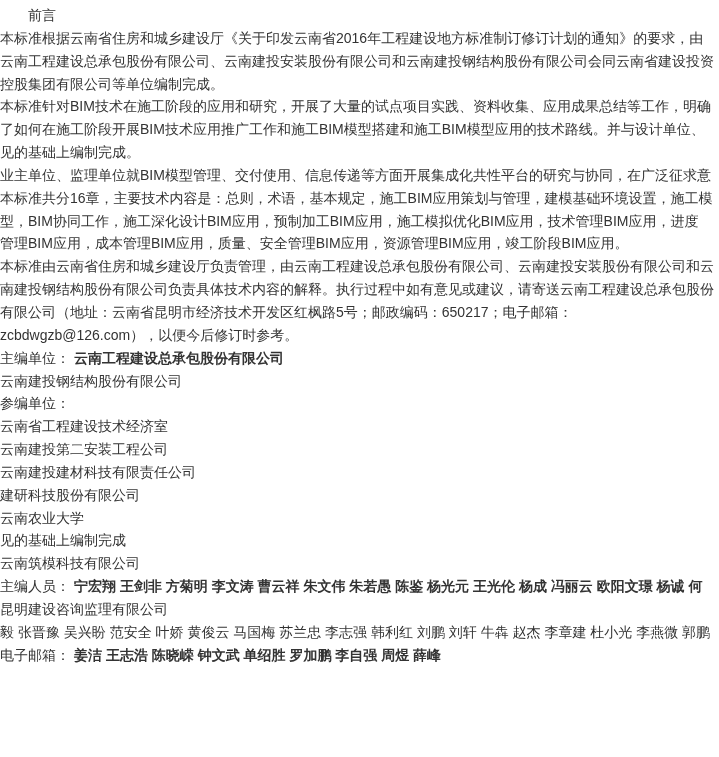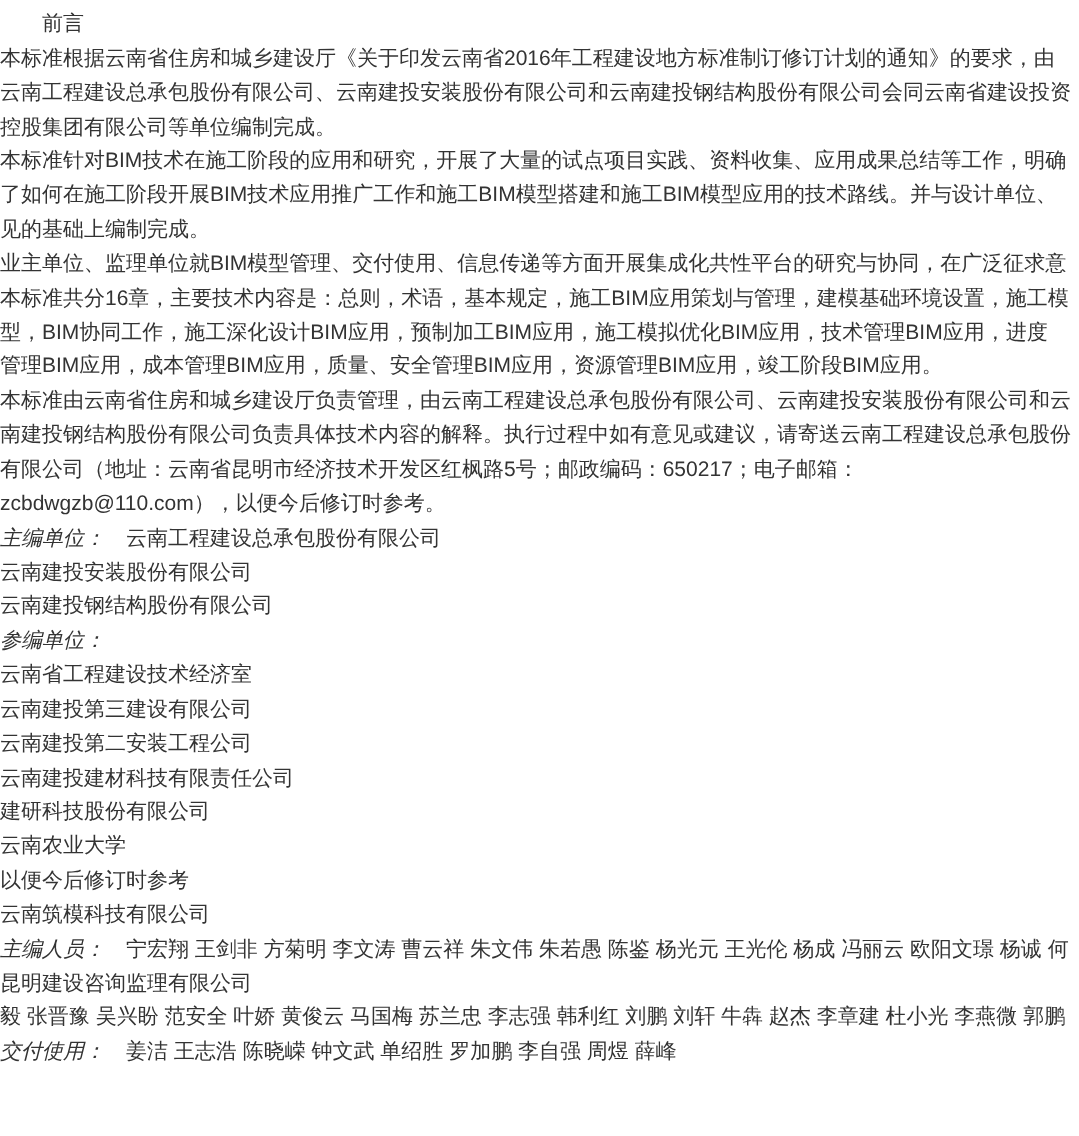--- a/index.html
+++ b/index.html
@@ -16,22 +16,22 @@
   .line {
     height: 22.85px;
     line-height: 22.85px;
     white-space: pre;
     overflow: hidden;
     display: flex;
     align-items: center;
     text-align: center;
   }
   .heading { padding-left: 28px; }
-  .label { margin-right: 14px; flex: 0 0 auto; font-style: italic; }
-  .names, .unit-name { flex: 0 0 auto; }
+  .label { margin-right: 4px; flex: 0 0 auto; }
+  .names, .unit-name { flex: 0 0 auto; font-weight: bold; }
 </style>
 </head>
 <body>
 
 <div class="doc">
 
   <div class="line heading">前言</div>
 
   <div class="line">本标准根据云南省住房和城乡建设厅《关于印发云南省2016年工程建设地方标准制订修订计划的通知》的要求，由</div>
   <div class="line">云南工程建设总承包股份有限公司、云南建投安装股份有限公司和云南建投钢结构股份有限公司会同云南省建设投资</div>
@@ -42,46 +42,44 @@
   <div class="line">见的基础上编制完成。</div>
   <div class="line">业主单位、监理单位就BIM模型管理、交付使用、信息传递等方面开展集成化共性平台的研究与协同，在广泛征求意</div>
 
   <div class="line">本标准共分16章，主要技术内容是：总则，术语，基本规定，施工BIM应用策划与管理，建模基础环境设置，施工模</div>
   <div class="line">型，BIM协同工作，施工深化设计BIM应用，预制加工BIM应用，施工模拟优化BIM应用，技术管理BIM应用，进度</div>
   <div class="line">管理BIM应用，成本管理BIM应用，质量、安全管理BIM应用，资源管理BIM应用，竣工阶段BIM应用。</div>
 
   <div class="line">本标准由云南省住房和城乡建设厅负责管理，由云南工程建设总承包股份有限公司、云南建投安装股份有限公司和云</div>
   <div class="line">南建投钢结构股份有限公司负责具体技术内容的解释。执行过程中如有意见或建议，请寄送云南工程建设总承包股份</div>
   <div class="line">有限公司（地址：云南省昆明市经济技术开发区红枫路5号；邮政编码：650217；电子邮箱：</div>
-  <div class="line">zcbdwgzb@110.com），以便今后修订时参考。</div>
+  <div class="line">zcbdwgzb@126.com），以便今后修订时参考。</div>
 
   <div class="line">
     <span class="label">主编单位：</span>
     <span class="unit-name">云南工程建设总承包股份有限公司</span>
   </div>
-  <div class="line">云南建投安装股份有限公司</div>
   <div class="line">云南建投钢结构股份有限公司</div>
 
   <div class="line">
     <span class="label">参编单位：</span>
   </div>
   <div class="line">云南省工程建设技术经济室</div>
-  <div class="line">云南建投第三建设有限公司</div>
   <div class="line">云南建投第二安装工程公司</div>
   <div class="line">云南建投建材科技有限责任公司</div>
   <div class="line">建研科技股份有限公司</div>
   <div class="line">云南农业大学</div>
-  <div class="line">以便今后修订时参考</div>
+  <div class="line">见的基础上编制完成</div>
   <div class="line">云南筑模科技有限公司</div>
   <div class="line">
     <span class="label">主编人员：</span>
     <span class="names">宁宏翔 王剑非 方菊明 李文涛 曹云祥 朱文伟 朱若愚 陈鉴 杨光元 王光伦 杨成 冯丽云 欧阳文璟 杨诚 何</span>
   </div>
 
   <div class="line">昆明建设咨询监理有限公司</div>
   <div class="line">毅 张晋豫 吴兴盼 范安全 叶娇 黄俊云 马国梅 苏兰忠 李志强 韩利红 刘鹏 刘轩 牛犇 赵杰 李章建 杜小光 李燕微 郭鹏</div>
 
   <div class="line">
-    <span class="label">交付使用：</span>
+    <span class="label">电子邮箱：</span>
     <span class="names">姜洁 王志浩 陈晓嵘 钟文武 单绍胜 罗加鹏 李自强 周煜 薛峰</span>
   </div>
 
 </div>
 
 </body></html>

